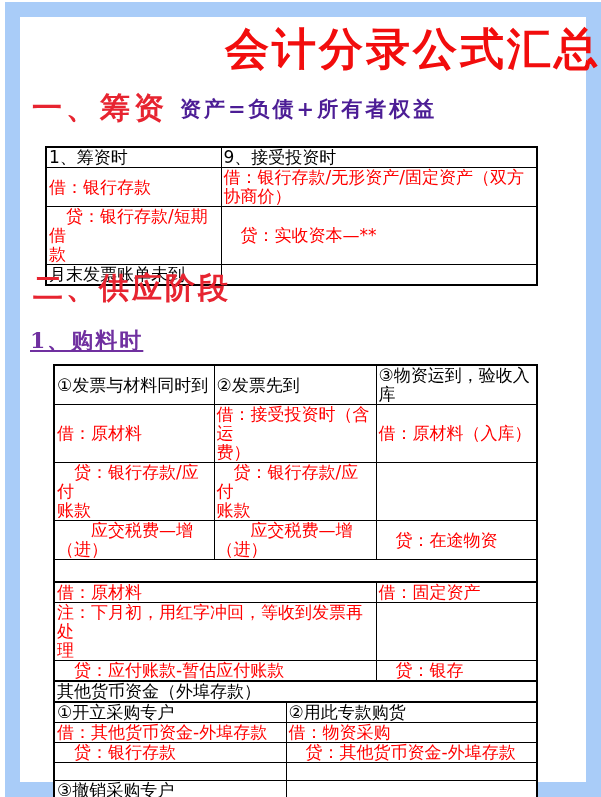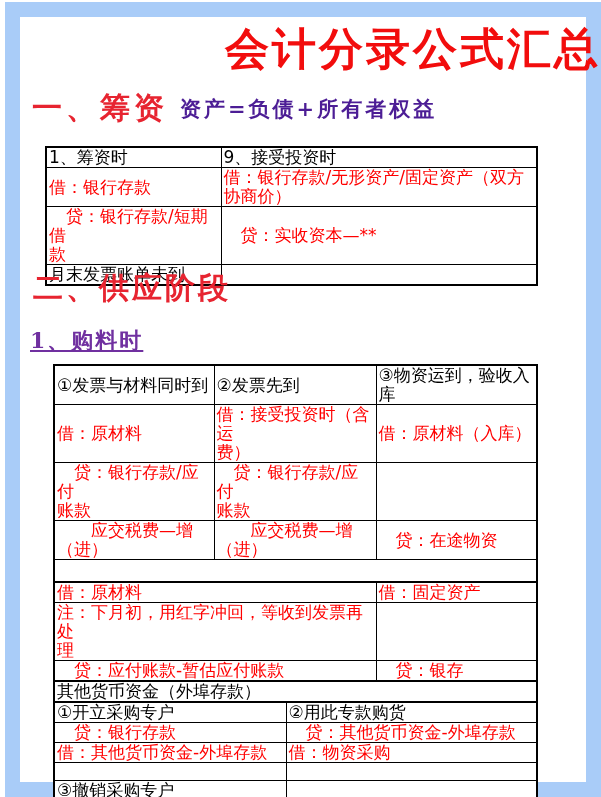--- a/index.html
+++ b/index.html
@@ -197,27 +197,27 @@
     <colgroup>
         <col style="width:232px">
         <col style="width:251px">
       </colgroup>
     <tbody>
         <tr class="blk" style="height:19px">
       <td>①开立采购专户</td>
       <td>②用此专款购货</td>
     </tr>
     <tr class="red" style="height:18px">
+      <td>借：其他货币资金-外埠存款</td>
+      <td>借：物资采购</td>
+    </tr>
+    <tr class="red" style="height:18px">
       <td>　贷：银行存款</td>
       <td>　贷：其他货币资金-外埠存款</td>
     </tr>
-    <tr class="red" style="height:18px">
-      <td>借：其他货币资金-外埠存款</td>
-      <td>借：物资采购</td>
-    </tr>
     <tr class="blk" style="height:18px">
       <td></td>
       <td></td>
     </tr>
     <tr class="blk" style="height:18px">
       <td>③撤销采购专户</td>
       <td></td>
     </tr>
     <tr class="red" style="height:16px">
       <td>借：银行存款</td>

